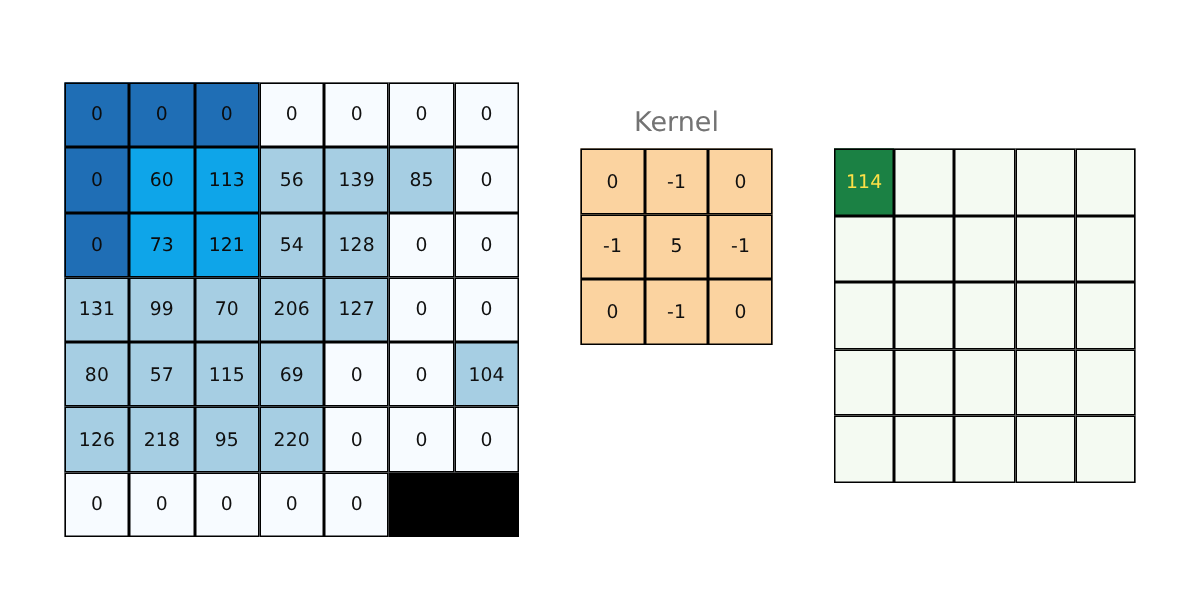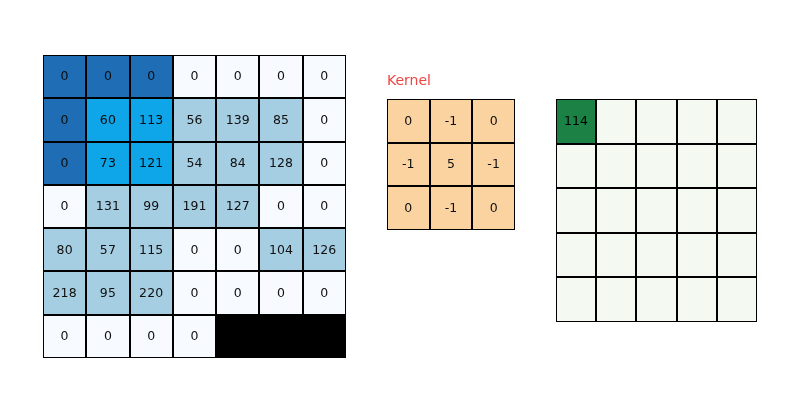--- a/index.html
+++ b/index.html
@@ -51,23 +51,23 @@
   .cell.data     { background: #a6cee3; text-align: right; }
   .cell.hl       { background: #0ea5e9; color: #0c0c0c; }
   .cell.hl.pad   { background: #1f6eb5; }
 
   
   #kernel-title {
     position: absolute;
     left: 387px;
     top: 73px;
     width: 128px;
-    text-align: left;
-    font-size: 14px;
-    color: #ef4444;
+    text-align: center;
+    font-size: 18px;
+    color: #737373;
     line-height: 1;
   }
   #kernel-grid {
     left: 387px;
     top: 99px;
     width: 128px;
     height: 131px;
     grid-template-columns: repeat(3, 1fr);
     grid-template-rows: repeat(3, 1fr);
   }
@@ -76,21 +76,21 @@
   
   #output-grid {
     left: 556px;
     top: 99px;
     width: 201px;
     height: 223px;
     grid-template-columns: repeat(5, 1fr);
     grid-template-rows: repeat(5, 1fr);
   }
   .cell.out-empty { background: #f4faf2; }
-  .cell.out-fill  { background: #1b8144; color: #000000; }
+  .cell.out-fill  { background: #1b8144; color: #fde047; }
 </style>
 </head>
 <body>
 
 <div id="canvas">
 
   <div id="input-grid" class="grid">
     <div class="cell hl pad">0</div>
     <div class="cell hl pad">0</div>
     <div class="cell hl pad">0</div>
@@ -104,35 +104,36 @@
     <div class="cell hl">113</div>
     <div class="cell data">56</div>
     <div class="cell data">139</div>
     <div class="cell data">85</div>
     <div class="cell pad">0</div>
 
     <div class="cell hl pad">0</div>
     <div class="cell hl">73</div>
     <div class="cell hl">121</div>
     <div class="cell data">54</div>
-    <div class="cell data">84</div>
     <div class="cell data">128</div>
     <div class="cell pad">0</div>
 
     <div class="cell pad">0</div>
     <div class="cell data">131</div>
     <div class="cell data">99</div>
-    <div class="cell data">191</div>
+    <div class="cell data">70</div>
+    <div class="cell data">206</div>
     <div class="cell data">127</div>
     <div class="cell pad">0</div>
 
     <div class="cell pad">0</div>
     <div class="cell data">80</div>
     <div class="cell data">57</div>
     <div class="cell data">115</div>
+    <div class="cell data">69</div>
     <div class="cell pad">0</div>
 
     <div class="cell pad">0</div>
     <div class="cell data">104</div>
     <div class="cell data">126</div>
     <div class="cell data">218</div>
     <div class="cell data">95</div>
     <div class="cell data">220</div>
     <div class="cell pad">0</div>
 

